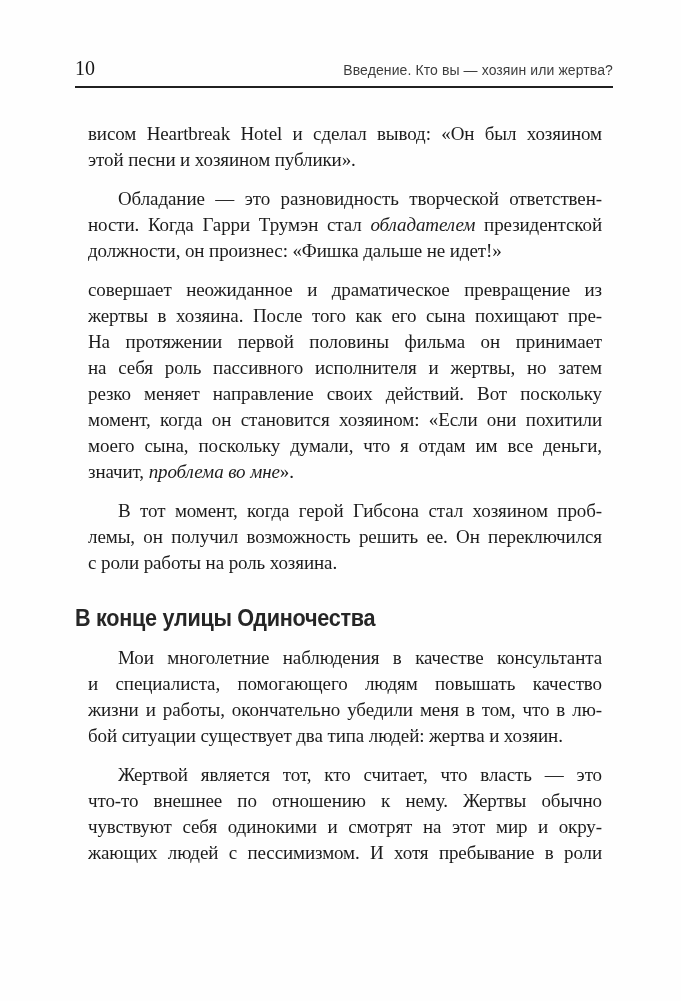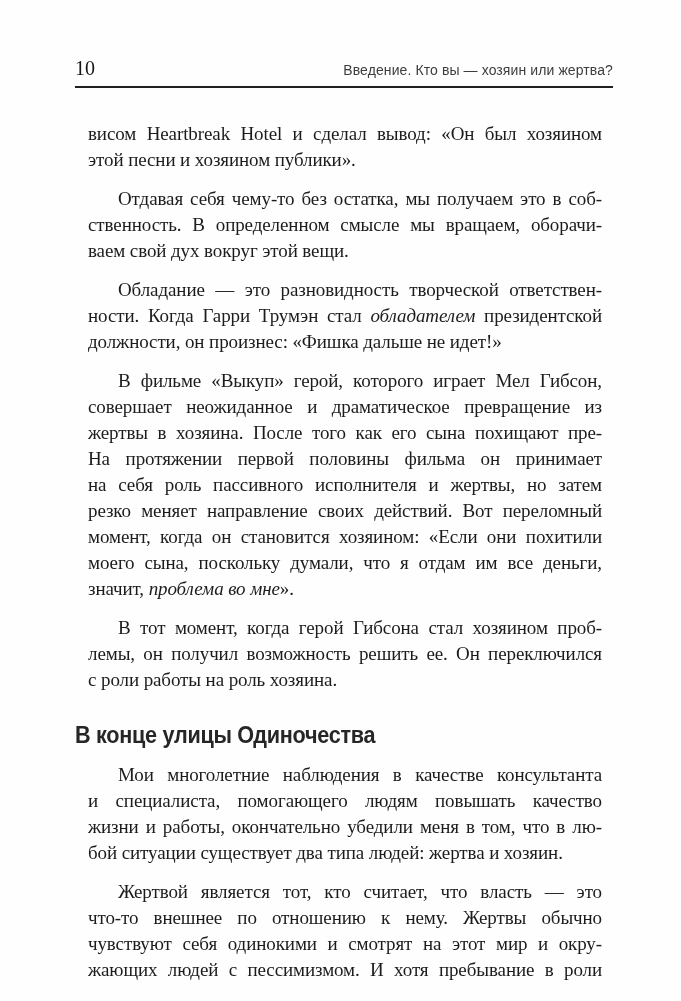--- a/index.html
+++ b/index.html
@@ -81,36 +81,30 @@
     <span class="page-number">10</span>
     <span class="running-title">Введение. Кто вы — хозяин или жертва?</span>
   </div>
 
   <div class="textblock">
     <div class="paragraph">
         <div class="line">висом Heartbreak Hotel и сделал вывод: «Он был хозяином</div>
         <div class="line last">этой песни и хозяином публики».</div>
       </div>
     <div class="paragraph">
-        <div class="line indent">Отдавая себя чему-то без остатка, мы получаем это в соб-</div>
-        <div class="line">ственность. В определенном смысле мы вращаем, оборачи-</div>
-        <div class="line last">ваем свой дух вокруг этой вещи.</div>
-      </div>
-    <div class="paragraph">
         <div class="line indent">Обладание — это разновидность творческой ответствен-</div>
         <div class="line">ности. Когда Гарри Трумэн стал <i>обладателем</i> президентской</div>
         <div class="line last">должности, он произнес: «Фишка дальше не идет!»</div>
       </div>
     <div class="paragraph">
-        <div class="line indent">В фильме «Выкуп» герой, которого играет Мел Гибсон,</div>
         <div class="line">совершает неожиданное и драматическое превращение из</div>
         <div class="line">жертвы в хозяина. После того как его сына похищают пре-</div>
         <div class="line">На протяжении первой половины фильма он принимает</div>
         <div class="line">на себя роль пассивного исполнителя и жертвы, но затем</div>
-        <div class="line">резко меняет направление своих действий. Вот переломный</div>
+        <div class="line">резко меняет направление своих действий. Вот поскольку</div>
         <div class="line">момент, когда он становится хозяином: «Если они похитили</div>
         <div class="line">моего сына, поскольку думали, что я отдам им все деньги,</div>
         <div class="line last">значит, <i>проблема во мне</i>».</div>
       </div>
     <div class="paragraph">
         <div class="line indent">В тот момент, когда герой Гибсона стал хозяином проб-</div>
         <div class="line">лемы, он получил возможность решить ее. Он переключился</div>
         <div class="line last">с роли работы на роль хозяина.</div>
       </div>
 

